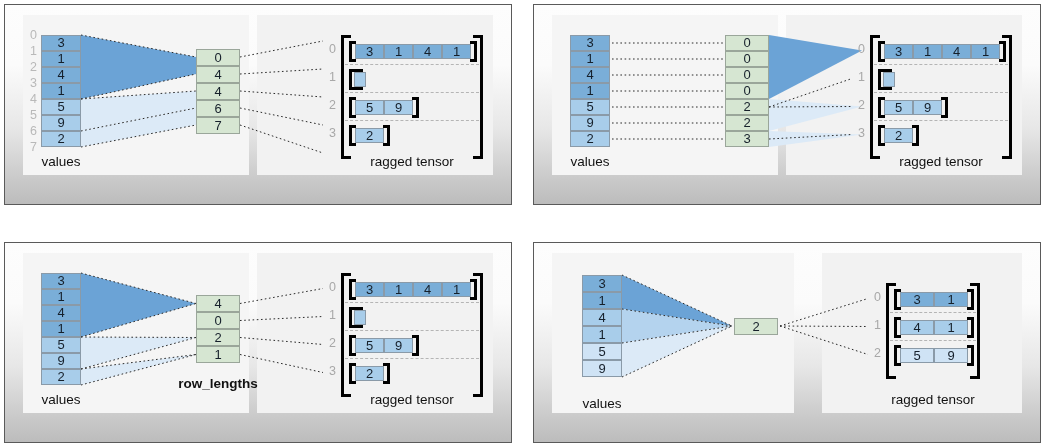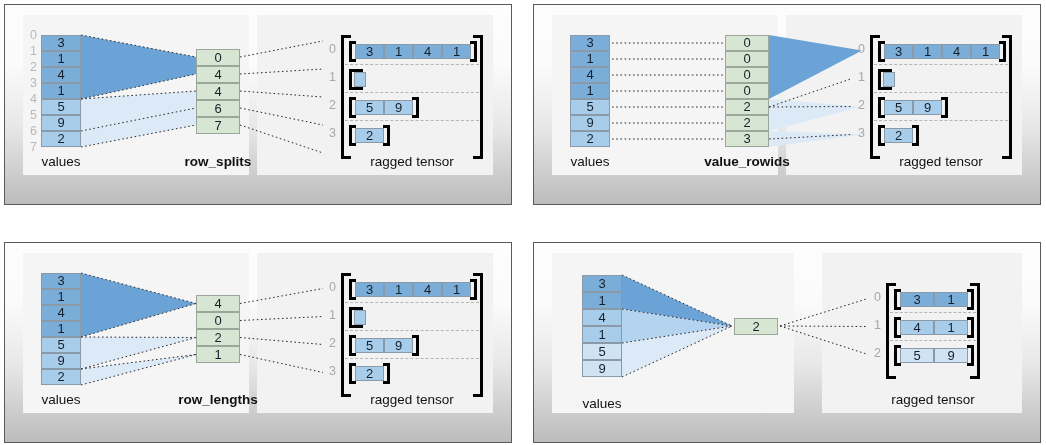--- a/index.html
+++ b/index.html
@@ -176,21 +176,20 @@
         <div class="brk" style="left: 344px; top: 120px; width: 41px; height: 21px;">
           <i style="left: 0px; top: 0px; width: 3px; height: 21px;"></i>
           <i style="left: 0px; top: 0px; width: 7px; height: 3px;"></i>
           <i style="left: 0px; top: 18px; width: 7px; height: 3px;"></i>
           <i style="left: 38px; top: 0px; width: 3px; height: 21px;"></i>
           <i style="left: 34px; top: 0px; width: 7px; height: 3px;"></i>
           <i style="left: 34px; top: 18px; width: 7px; height: 3px;"></i>
         </div>
         <div class="rcell" style="left: 350px; top: 122.5px; width: 29px; height: 15px; line-height: 13px; background: rgb(168, 205, 234);">2</div>
         <div class="cap" style="left: 11px; top: 150px; width: 90px;">values</div>
-        <div class="cap bold" style="left: 143px; top: 150px; width: 140px;">row_splits</div>
         <div class="cap" style="left: 337px; top: 150px; width: 140px;">ragged tensor</div>
       </div>
     </div>
     <div class="panel" style="left: 533px; top: 4px; width: 508px; height: 201px;">
       <div class="panel-inner light" style="left: 18px; top: 10px; width: 226px; height: 160px;"></div>
       <div class="panel-inner" style="left: 252px; top: 10px; width: 236px; height: 160px;"></div>
       <div class="stage">
         <svg width="508" height="201">
           <line x1="78" y1="38" x2="189" y2="38" stroke="#2a2a2a" stroke-width="1" stroke-dasharray="1.6 2.6" stroke-linecap="butt"></line>
           <line x1="78" y1="54" x2="189" y2="54" stroke="#2a2a2a" stroke-width="1" stroke-dasharray="1.6 2.6" stroke-linecap="butt"></line>
@@ -273,21 +272,20 @@
         <div class="brk" style="left: 344px; top: 120px; width: 41px; height: 21px;">
           <i style="left: 0px; top: 0px; width: 3px; height: 21px;"></i>
           <i style="left: 0px; top: 0px; width: 7px; height: 3px;"></i>
           <i style="left: 0px; top: 18px; width: 7px; height: 3px;"></i>
           <i style="left: 38px; top: 0px; width: 3px; height: 21px;"></i>
           <i style="left: 34px; top: 0px; width: 7px; height: 3px;"></i>
           <i style="left: 34px; top: 18px; width: 7px; height: 3px;"></i>
         </div>
         <div class="rcell" style="left: 350px; top: 122.5px; width: 29px; height: 15px; line-height: 13px; background: rgb(168, 205, 234);">2</div>
         <div class="cap" style="left: 11px; top: 150px; width: 90px;">values</div>
-        <div class="cap bold" style="left: 143px; top: 150px; width: 140px;">value_rowids</div>
         <div class="cap" style="left: 337px; top: 150px; width: 140px;">ragged tensor</div>
       </div>
     </div>
     <div class="panel" style="left: 4px; top: 242px; width: 508px; height: 201px;">
       <div class="panel-inner light" style="left: 18px; top: 10px; width: 226px; height: 160px;"></div>
       <div class="panel-inner" style="left: 252px; top: 10px; width: 236px; height: 160px;"></div>
       <div class="stage">
         <svg width="508" height="201">
           <polygon points="76,30 76,94 191,60.5" fill="#6ba3d6" stroke="none"></polygon>
           <polygon points="76,94 76,126 191,94.5" fill="#dceaf7" stroke="none"></polygon>
@@ -367,21 +365,21 @@
         <div class="brk" style="left: 344px; top: 120px; width: 41px; height: 21px;">
           <i style="left: 0px; top: 0px; width: 3px; height: 21px;"></i>
           <i style="left: 0px; top: 0px; width: 7px; height: 3px;"></i>
           <i style="left: 0px; top: 18px; width: 7px; height: 3px;"></i>
           <i style="left: 38px; top: 0px; width: 3px; height: 21px;"></i>
           <i style="left: 34px; top: 0px; width: 7px; height: 3px;"></i>
           <i style="left: 34px; top: 18px; width: 7px; height: 3px;"></i>
         </div>
         <div class="rcell" style="left: 350px; top: 122.5px; width: 29px; height: 15px; line-height: 13px; background: rgb(168, 205, 234);">2</div>
         <div class="cap" style="left: 11px; top: 150px; width: 90px;">values</div>
-        <div class="cap bold" style="left: 143px; top: 150px; width: 140px;">row_lengths</div>
+        <div class="cap bold" style="left: 143px; top: 134px; width: 140px;">row_lengths</div>
         <div class="cap" style="left: 337px; top: 150px; width: 140px;">ragged tensor</div>
       </div>
     </div>
     <div class="panel" style="left: 533px; top: 242px; width: 508px; height: 201px;">
       <div class="panel-inner light" style="left: 18px; top: 10px; width: 242px; height: 160px;"></div>
       <div class="panel-inner" style="left: 288px; top: 10px; width: 200px; height: 160px;"></div>
       <div class="stage">
         <svg width="508" height="201">
           <polygon points="88,32 88,66 198,83" fill="#6ba3d6" stroke="none"></polygon>
           <polygon points="88,66 88,100 198,83" fill="#b4d3ee" stroke="none"></polygon>

